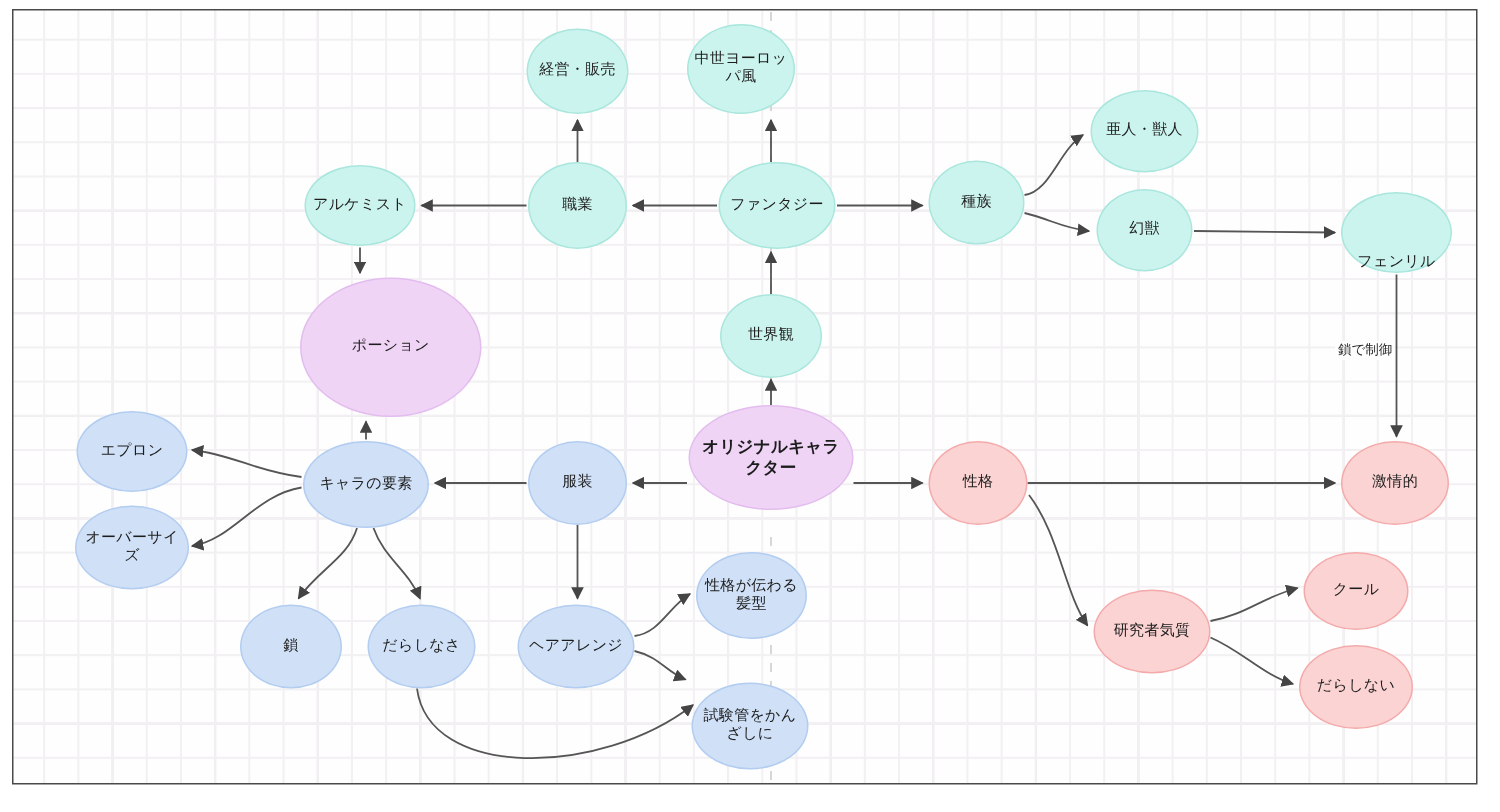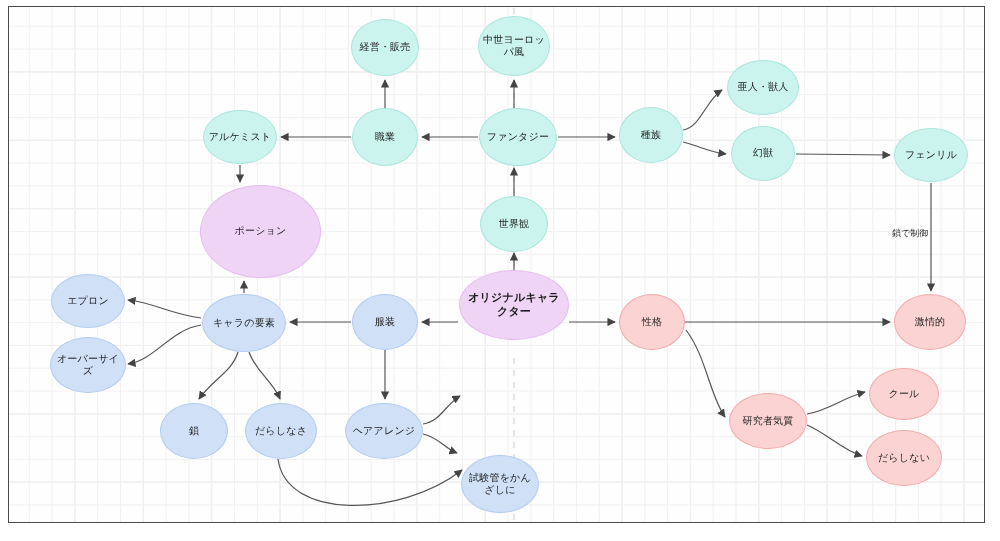--- a/index.html
+++ b/index.html
@@ -147,42 +147,42 @@
 
       <path d="M 807 414 C 830 410 842 398 865 392"></path>
 
       <path d="M 807 425 C 828 434 842 450 862 456"></path>
     </g>
   </svg>
 
   <div class="node n-cyan" style="left:351px;top:19px;width:68px;height:57px;font-size:10px;">
     <span>経営・販売</span>
   </div>
-  <div class="node n-cyan" style="left:478px;top:16px;width:72px;height:60px;font-size:10px;">
+  <div class="node n-cyan" style="left:458px;top:16px;width:72px;height:60px;font-size:10px;">
     <span>中世ヨーロッパ風</span>
   </div>
   <div class="node n-cyan" style="left:203px;top:110px;width:74px;height:54px;font-size:10px;">
     <span>アルケミスト</span>
   </div>
   <div class="node n-cyan" style="left:352px;top:108px;width:66px;height:58px;font-size:10px;">
     <span>職業</span>
   </div>
   <div class="node n-cyan" style="left:479px;top:108px;width:78px;height:58px;font-size:10px;">
     <span>ファンタジー</span>
   </div>
   <div class="node n-cyan" style="left:619px;top:107px;width:64px;height:56px;font-size:10px;">
     <span>種族</span>
   </div>
   <div class="node n-cyan" style="left:727px;top:60px;width:72px;height:55px;font-size:10px;">
     <span>亜人・獣人</span>
   </div>
   <div class="node n-cyan" style="left:731px;top:126px;width:64px;height:55px;font-size:10px;">
     <span>幻獣</span>
   </div>
-  <div class="node n-cyan" style="left:894px;top:128px;width:74px;height:54px;font-size:10px;">
+  <div class="node n-cyan" style="left:894px;top:128px;width:74px;height:54px;font-size:10px;align-items:flex-end;">
     <span>フェンリル</span>
   </div>
   <div class="node n-cyan" style="left:480px;top:196px;width:68px;height:56px;font-size:10px;">
     <span>世界観</span>
   </div>
   <div class="node n-purple" style="left:200px;top:185px;width:121px;height:93px;font-size:10px;">
     <span>ポーション</span>
   </div>
   <div class="node n-blue" style="left:51px;top:274px;width:74px;height:54px;font-size:10px;">
     <span>エプロン</span>
@@ -198,20 +198,23 @@
   </div>
   <div class="node n-blue" style="left:245px;top:403px;width:72px;height:56px;font-size:10px;">
     <span>だらしなさ</span>
   </div>
   <div class="node n-blue" style="left:352px;top:294px;width:66px;height:56px;font-size:10px;">
     <span>服装</span>
   </div>
   <div class="node n-blue" style="left:345px;top:403px;width:78px;height:56px;font-size:10px;align-items:center;">
     <span>ヘアアレンジ</span>
   </div>
+  <div class="node n-blue" style="left:464px;top:368px;width:74px;height:58px;font-size:10px;">
+    <span>性格が伝わる髪型</span>
+  </div>
   <div class="node n-blue" style="left:461px;top:455px;width:78px;height:58px;font-size:10px;">
     <span>試験管をかんざしに</span>
   </div>
   <div class="node n-purple bold" style="left:459px;top:270px;width:110px;height:70px;font-size:11px;">
     <span>オリジナルキャラクター</span>
   </div>
   <div class="node n-pink" style="left:619px;top:294px;width:66px;height:56px;font-size:10px;">
     <span>性格</span>
   </div>
   <div class="node n-pink" style="left:729px;top:393px;width:78px;height:56px;font-size:10px;">

